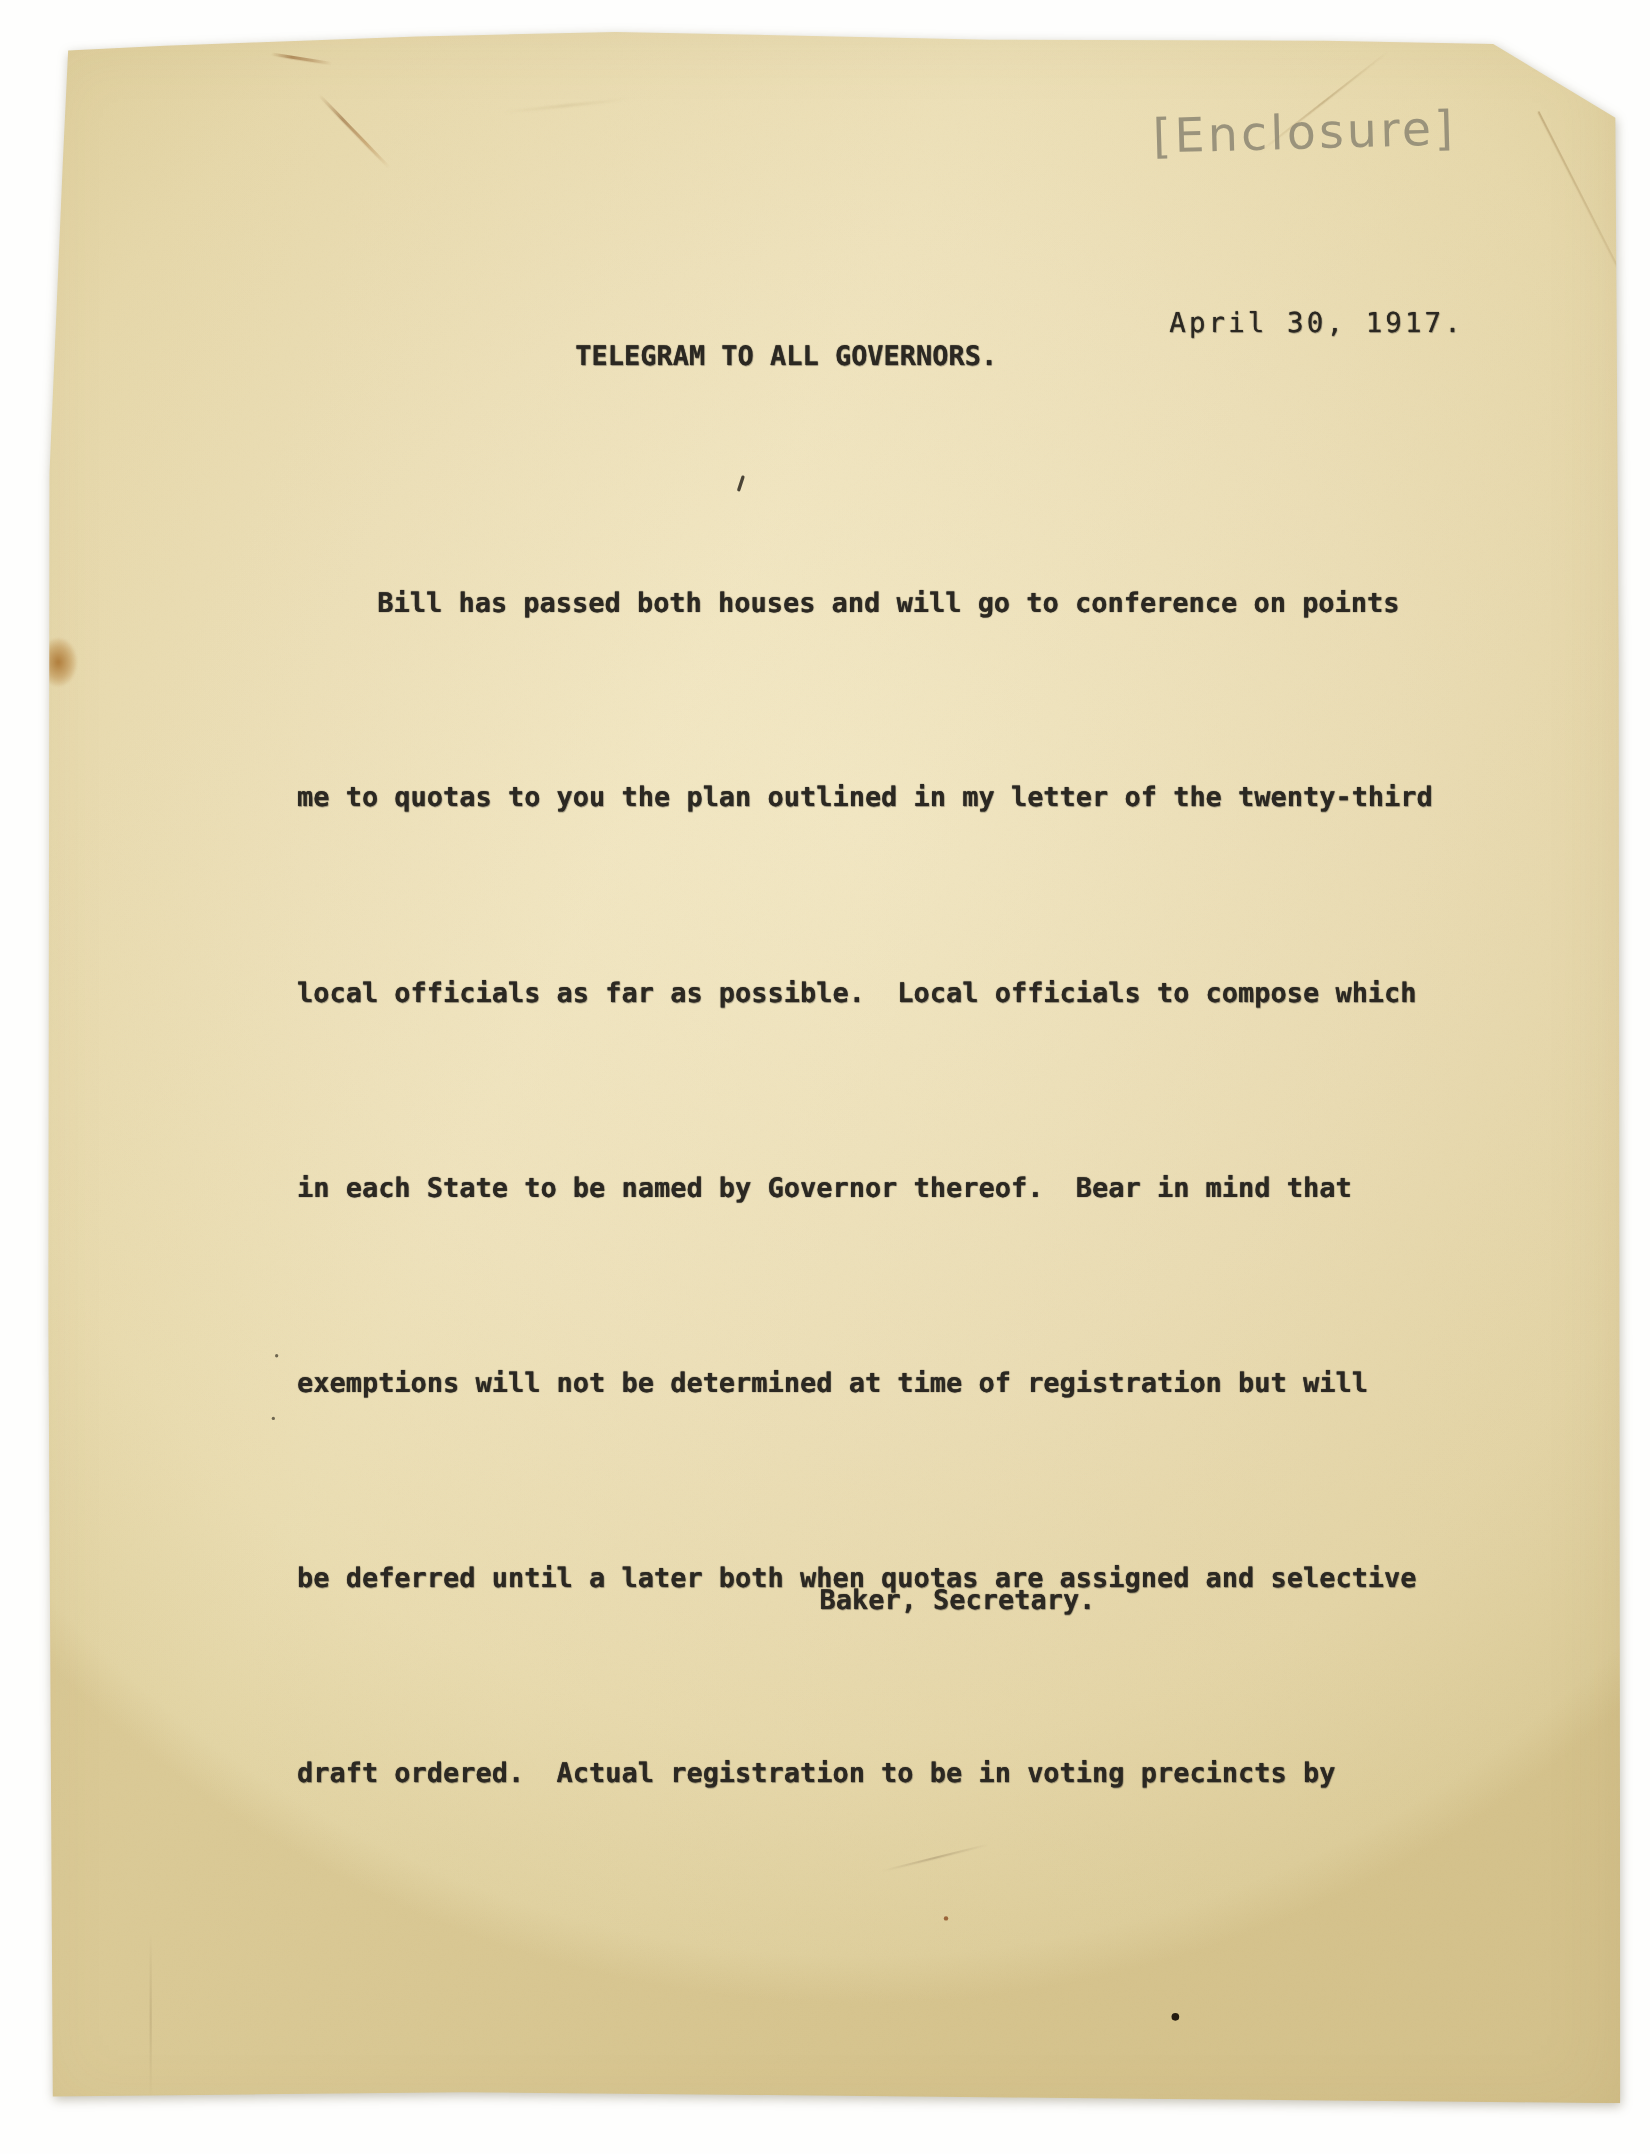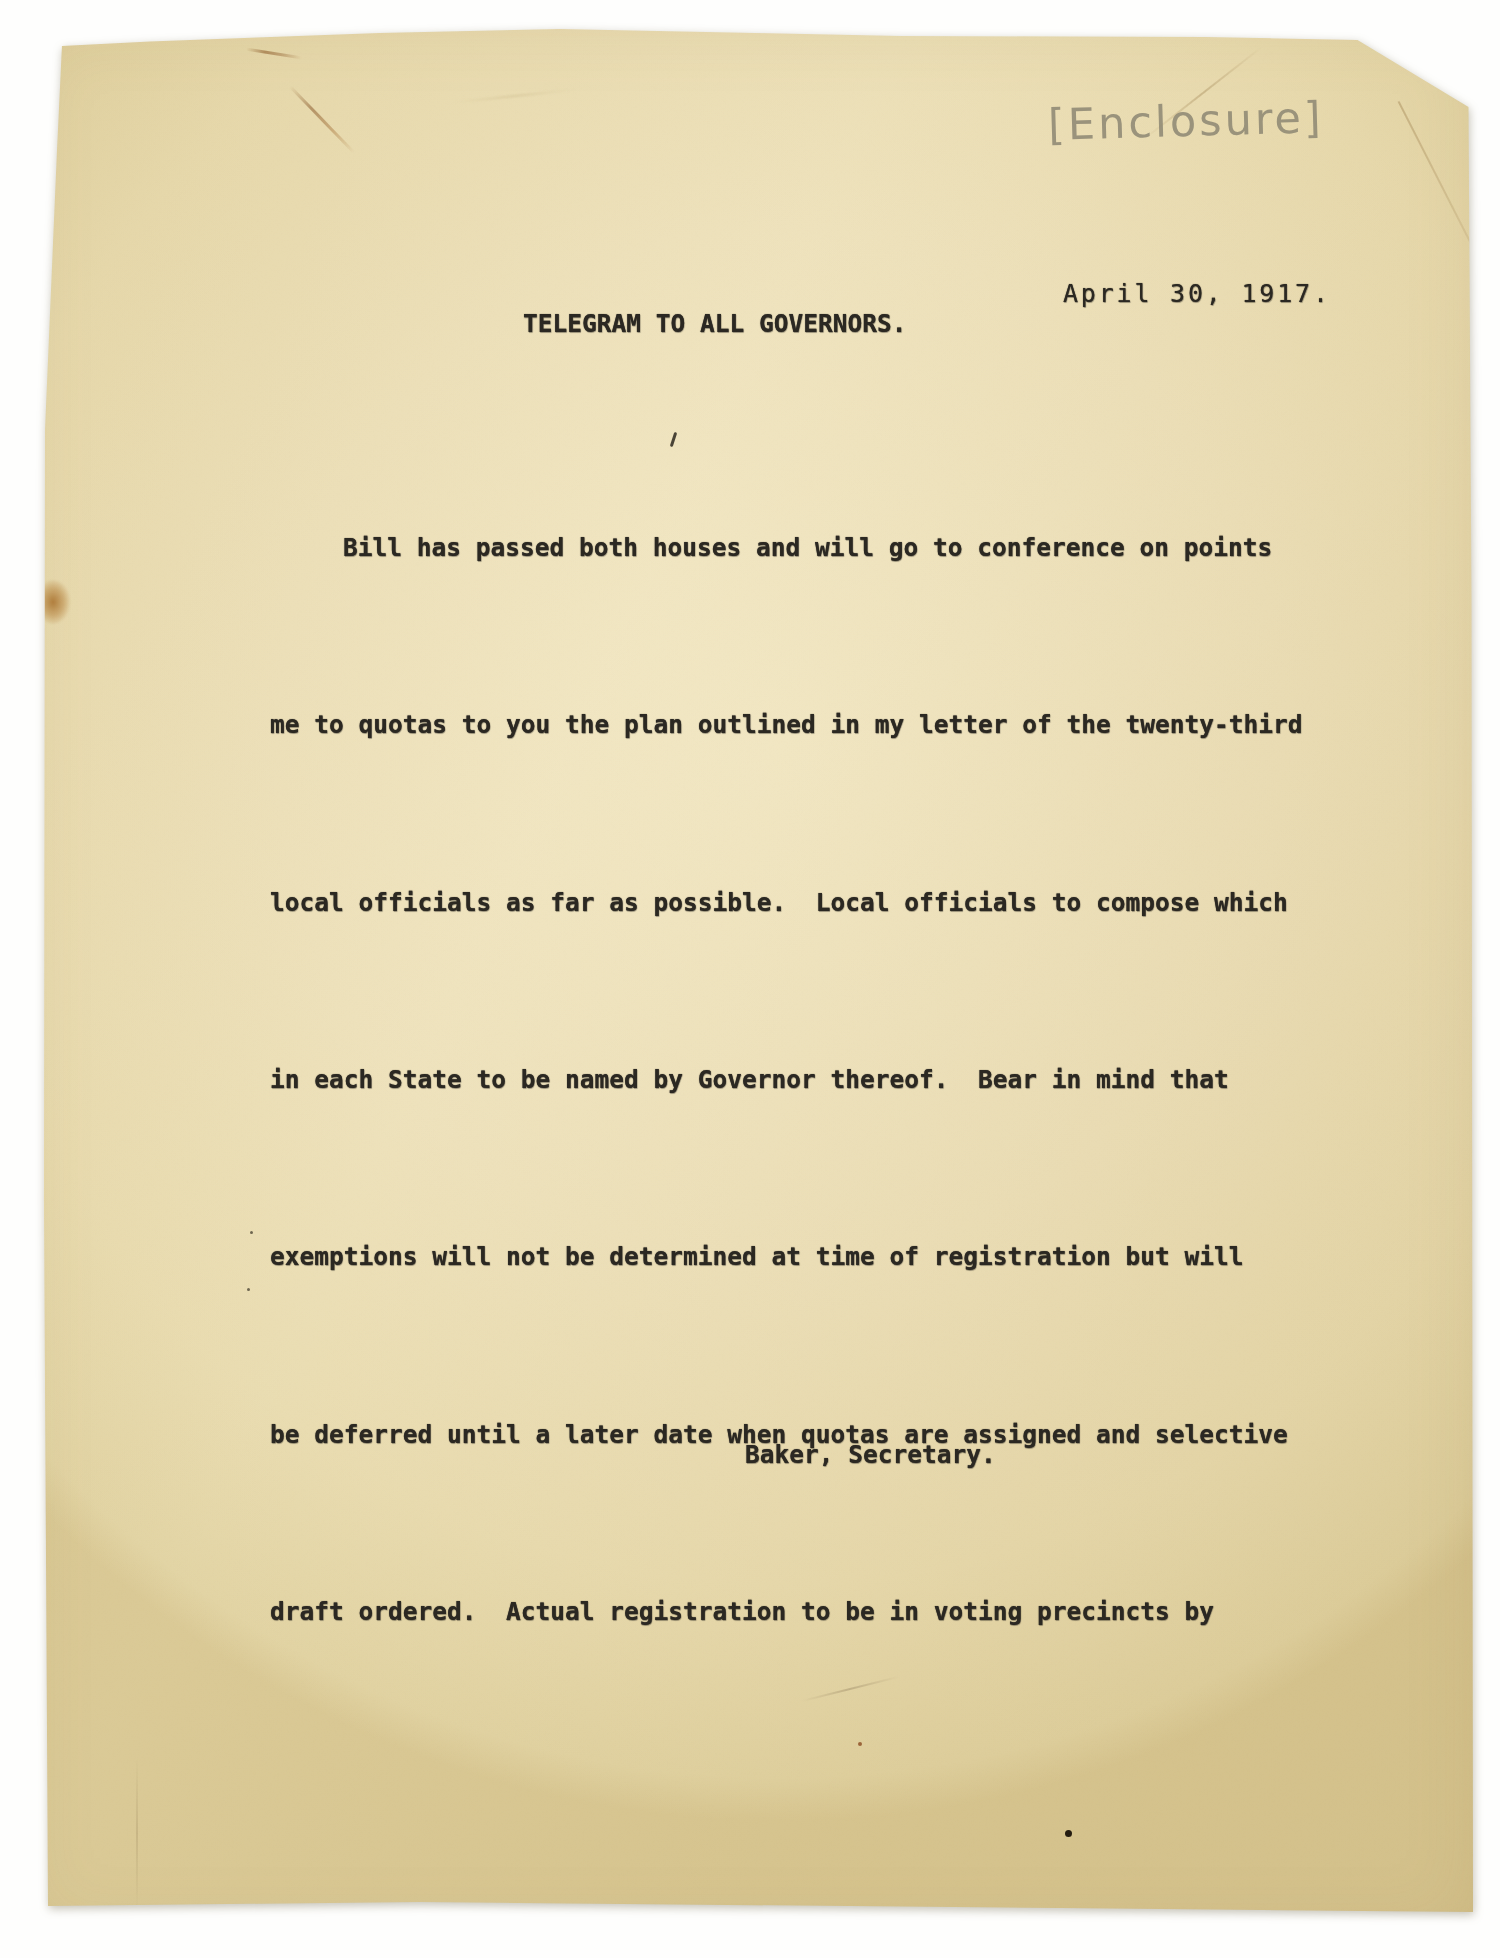--- a/index.html
+++ b/index.html
@@ -112,21 +112,21 @@
 
       <div class="typed doc-title">TELEGRAM TO ALL GOVERNORS.</div>
       <div class="typed doc-date">April 30, 1917.</div>
 
       <div class="typed doc-body">
         <div class="doc-line indent-first">Bill has passed both houses and will go to conference on points</div>
         <div class="doc-line">me to quotas to you the plan outlined in my letter of the twenty-third</div>
         <div class="doc-line">local officials as far as possible.  Local officials to compose which</div>
         <div class="doc-line">in each State to be named by Governor thereof.  Bear in mind that</div>
         <div class="doc-line">exemptions will not be determined at time of registration but will</div>
-        <div class="doc-line">be deferred until a later date when quotas are assigned and selective</div>
+        <div class="doc-line">be deferred until a later both when quotas are assigned and selective</div>
         <div class="doc-line">draft ordered.  Actual registration to be in voting precincts by</div>
         
         
         
         
         
         
         
         
         

